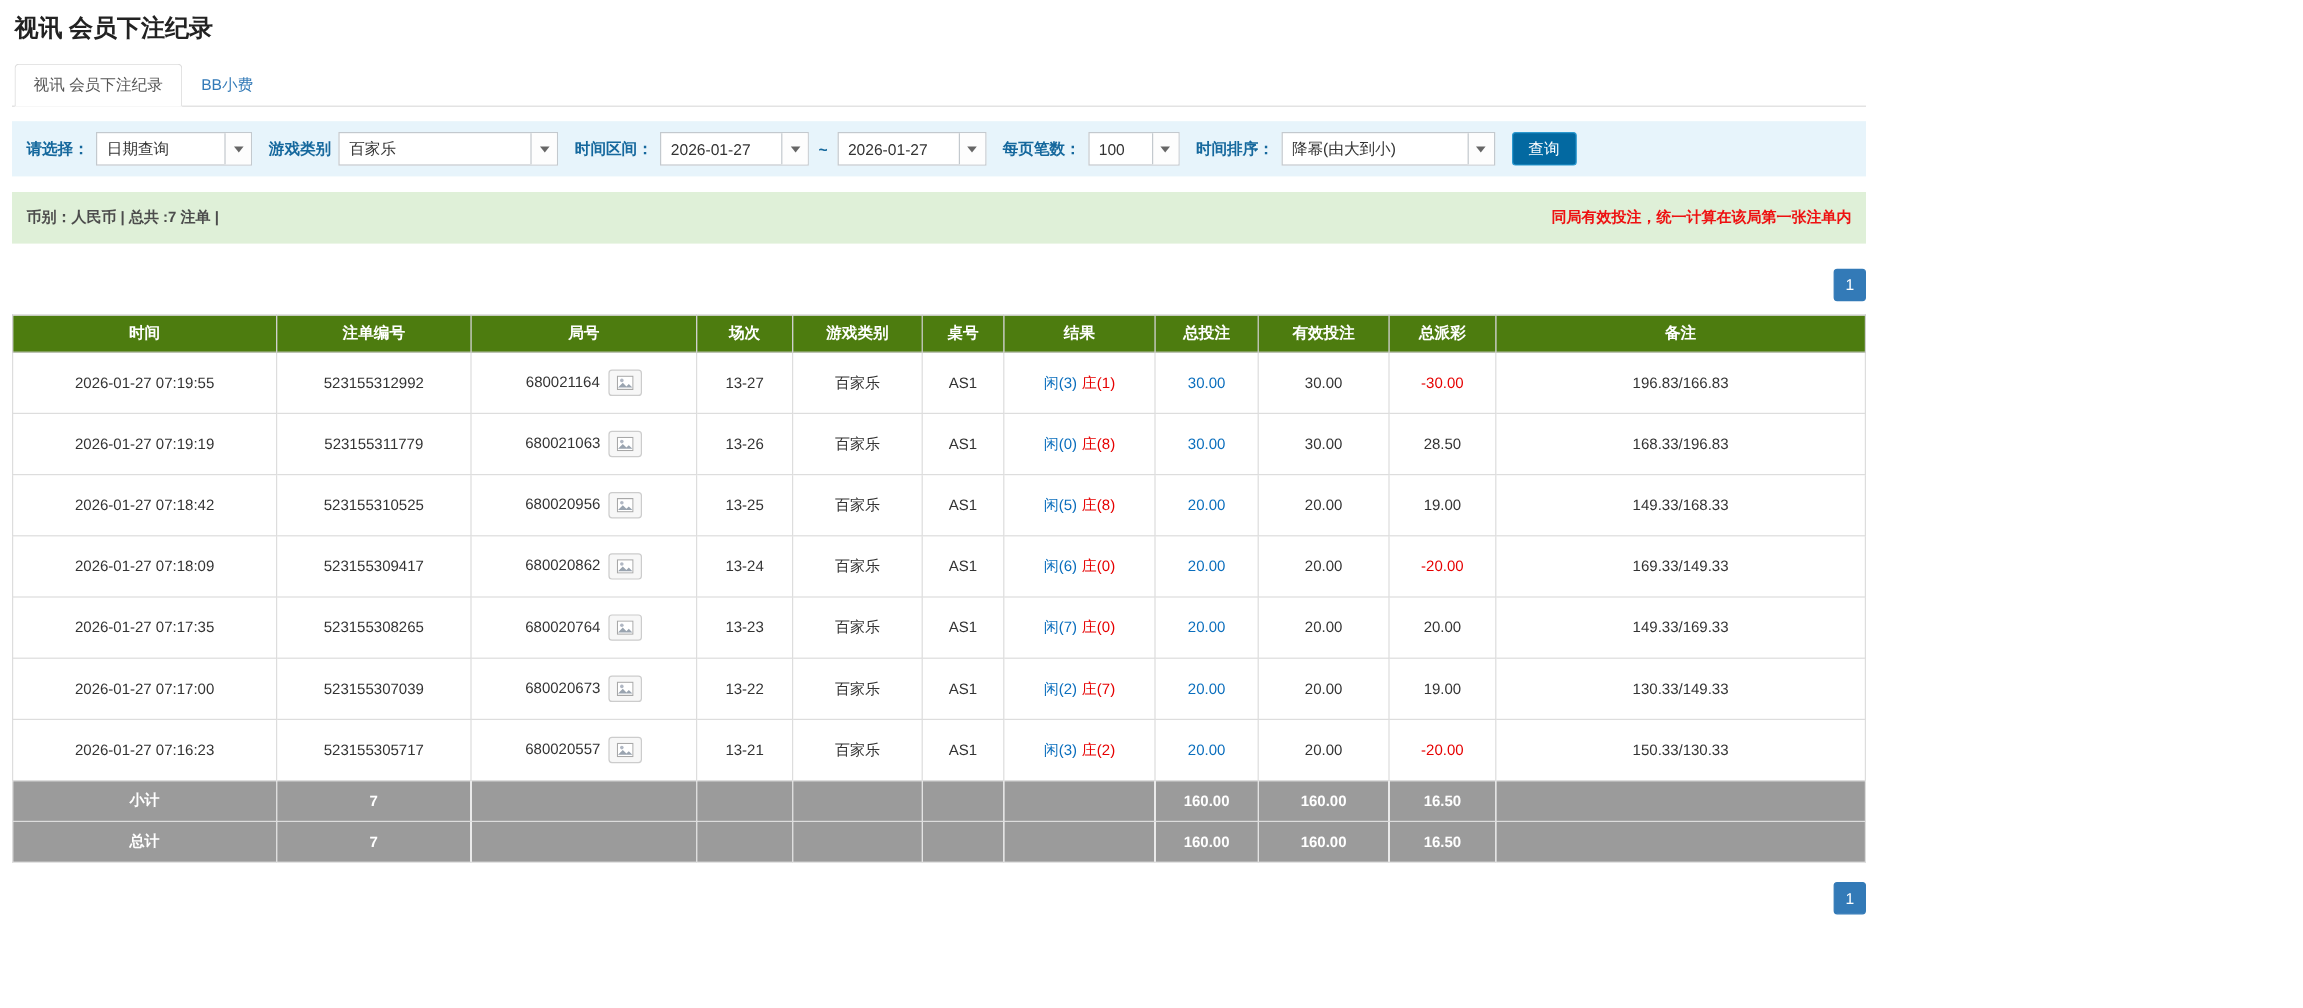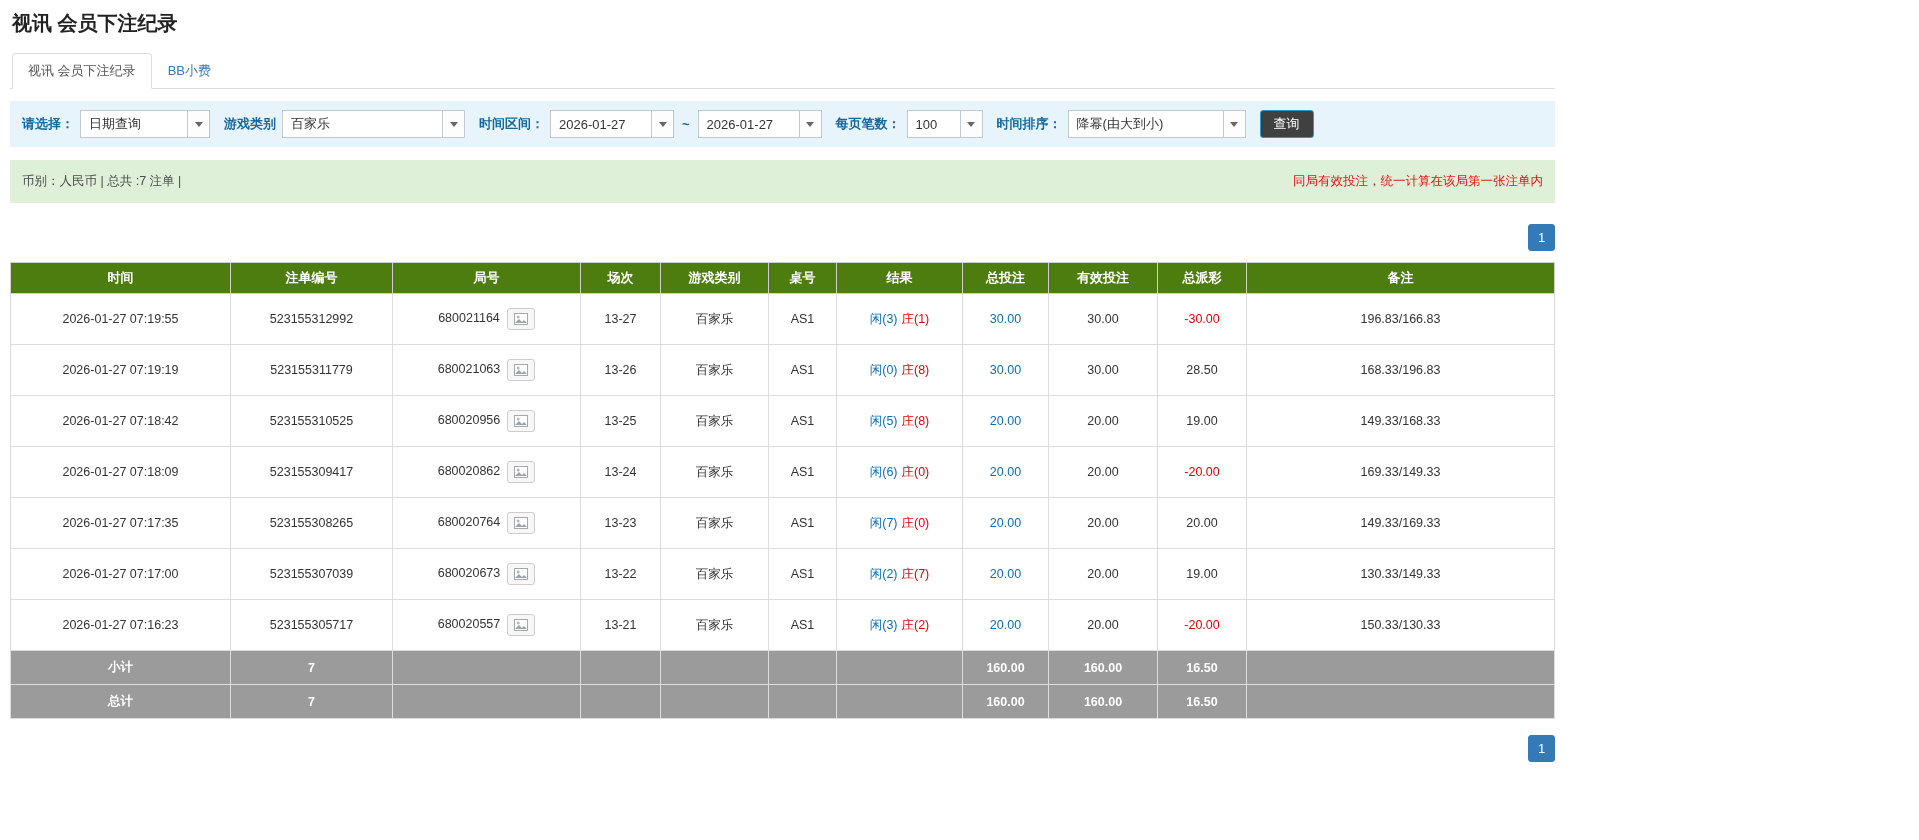--- a/index.html
+++ b/index.html
@@ -34,29 +34,29 @@
     width: 100%; min-width: 0; font-family: inherit; background: transparent;
   }
   .combo .caret-btn {
     width: 22px; flex: 0 0 22px; background: #fdfdfd; border: none; border-left: 1px solid #c3c9ce;
     display: flex; align-items: center; justify-content: center; cursor: pointer;
   }
   .caret { display:block; width: 0; height: 0; border-left: 4px solid transparent; border-right: 4px solid transparent; border-top: 5px solid #666; }
   .w130 { width: 130px; } .w183 { width: 183px; } .w150 { width: 124px; } .w95 { width: 76px; } .w178 { width: 178px; }
   .tilde { color: #15689d; font-weight: bold; margin: 0 2px; }
   .search-btn {
-    margin-left: 8px; background: #404040; color: #fff; border: 1px solid #2b99cf; border-radius: 3px;
+    margin-left: 8px; background: #0369a1; color: #fff; border: 1px solid #2b99cf; border-radius: 3px;
     padding: 0 13px; height: 28px; font-size: 13px; cursor: pointer; font-family: inherit;
   }
 
   
   .summary-bar {
     margin-top: 13px; background: #dff0d8; padding: 13px 12px;
     display: flex; justify-content: space-between; align-items: center;
-    font-size: 12.5px; color: #4c4c4c;
+    font-size: 12.5px; color: #4c4c4c; font-weight: bold;
   }
   .summary-note { color: #ee1111; }
 
   
   .pagination { display: flex; justify-content: flex-end; }
   .pagination.top { margin: 21px 0 11px; }
   .pagination.bottom { margin: 16px 0 10px; }
   .page-btn {
     min-width: 27px; height: 27px; background: #337ab7; color: #fff;
     border: 1px solid #337ab7; border-radius: 3px; font-size: 13px; cursor: pointer; font-family: inherit;

